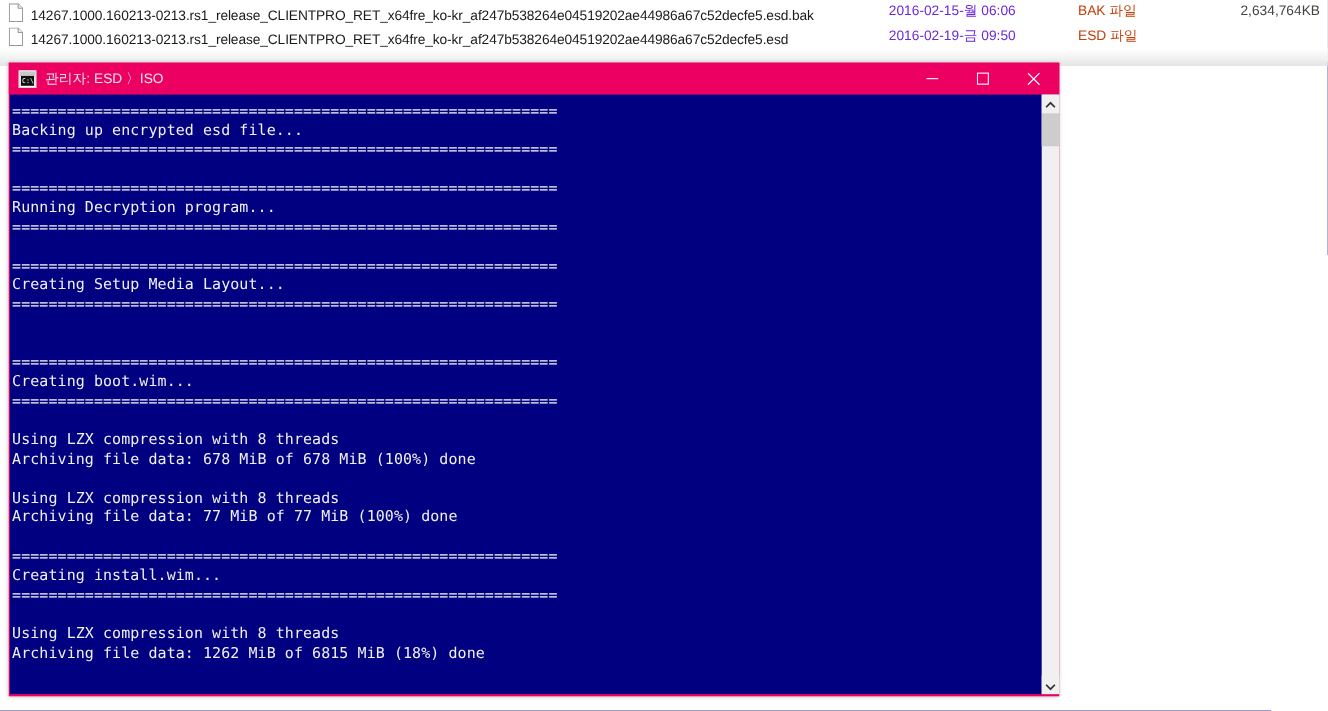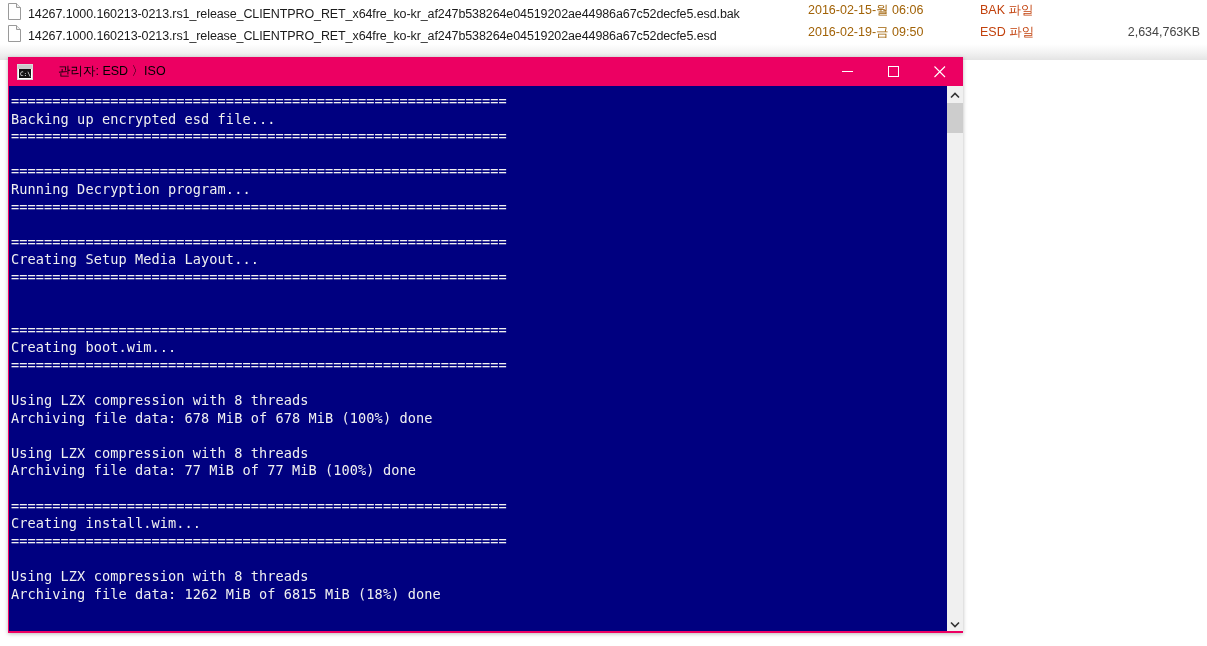--- a/index.html
+++ b/index.html
@@ -52,21 +52,21 @@
     color: #1a1a1a;
     white-space: nowrap;
     letter-spacing: -0.1px;
     line-height: 19px;
   }
   .file-date {
     position: absolute;
     left: 808px;
     top: 0px;
     font-size: 12.5px;
-    color: #a16207;
+    color: #6d28d9;
     white-space: nowrap;
     line-height: 19px;
   }
   .file-type {
     position: absolute;
     left: 980px;
     top: 0px;
     font-size: 12.5px;
     color: #c2410c;
     white-space: nowrap;
@@ -138,24 +138,24 @@
     background: #111111;
     color: #ffffff;
     font-family: "DejaVu Sans Mono", monospace;
     font-size: 6px;
     line-height: 9px;
     padding-left: 1px;
     box-sizing: border-box;
   }
   #title-text {
     position: absolute;
-    left: 50px;
+    left: 33px;
     top: 6px;
     font-size: 12.5px;
-    color: #000000;
+    color: #e5e5e5;
     white-space: nowrap;
     line-height: 17px;
   }
 
   .win-btn {
     position: absolute;
     top: 0;
     width: 46px;
     height: 29px;
     background: transparent;
@@ -235,33 +235,33 @@
   <div class="file-row r0">
     <span class="file-icon">
       <svg width="13" height="17" viewBox="0 0 13 17">
         <path d="M0.5 0.5 H8.5 L12.5 4.5 V16.5 H0.5 Z" fill="#ffffff" stroke="#9a9a9a" stroke-width="1"></path>
         <path d="M8.5 0.5 L8.5 4.5 L12.5 4.5" fill="#eeeeee" stroke="#9a9a9a" stroke-width="1"></path>
       </svg>
     </span>
     <span class="file-name">14267.1000.160213-0213.rs1_release_CLIENTPRO_RET_x64fre_ko-kr_af247b538264e04519202ae44986a67c52decfe5.esd.bak</span>
     <span class="file-date">2016-02-15-월 06:06</span>
     <span class="file-type">BAK 파일</span>
+    <span class="file-size">2,634,764KB</span>
   </div>
 
   <div class="file-row r1">
     <span class="file-icon">
       <svg width="13" height="17" viewBox="0 0 13 17">
         <path d="M0.5 0.5 H8.5 L12.5 4.5 V16.5 H0.5 Z" fill="#ffffff" stroke="#9a9a9a" stroke-width="1"></path>
         <path d="M8.5 0.5 L8.5 4.5 L12.5 4.5" fill="#eeeeee" stroke="#9a9a9a" stroke-width="1"></path>
       </svg>
     </span>
     <span class="file-name">14267.1000.160213-0213.rs1_release_CLIENTPRO_RET_x64fre_ko-kr_af247b538264e04519202ae44986a67c52decfe5.esd</span>
     <span class="file-date">2016-02-19-금 09:50</span>
     <span class="file-type">ESD 파일</span>
-    <span class="file-size">2,634,763KB</span>
   </div>
 
   <div id="explorer-fade"></div>
 </div>
 
 <div id="console-window">
 
   <div id="titlebar">
     <span id="title-icon">
       <span class="bar"></span>

